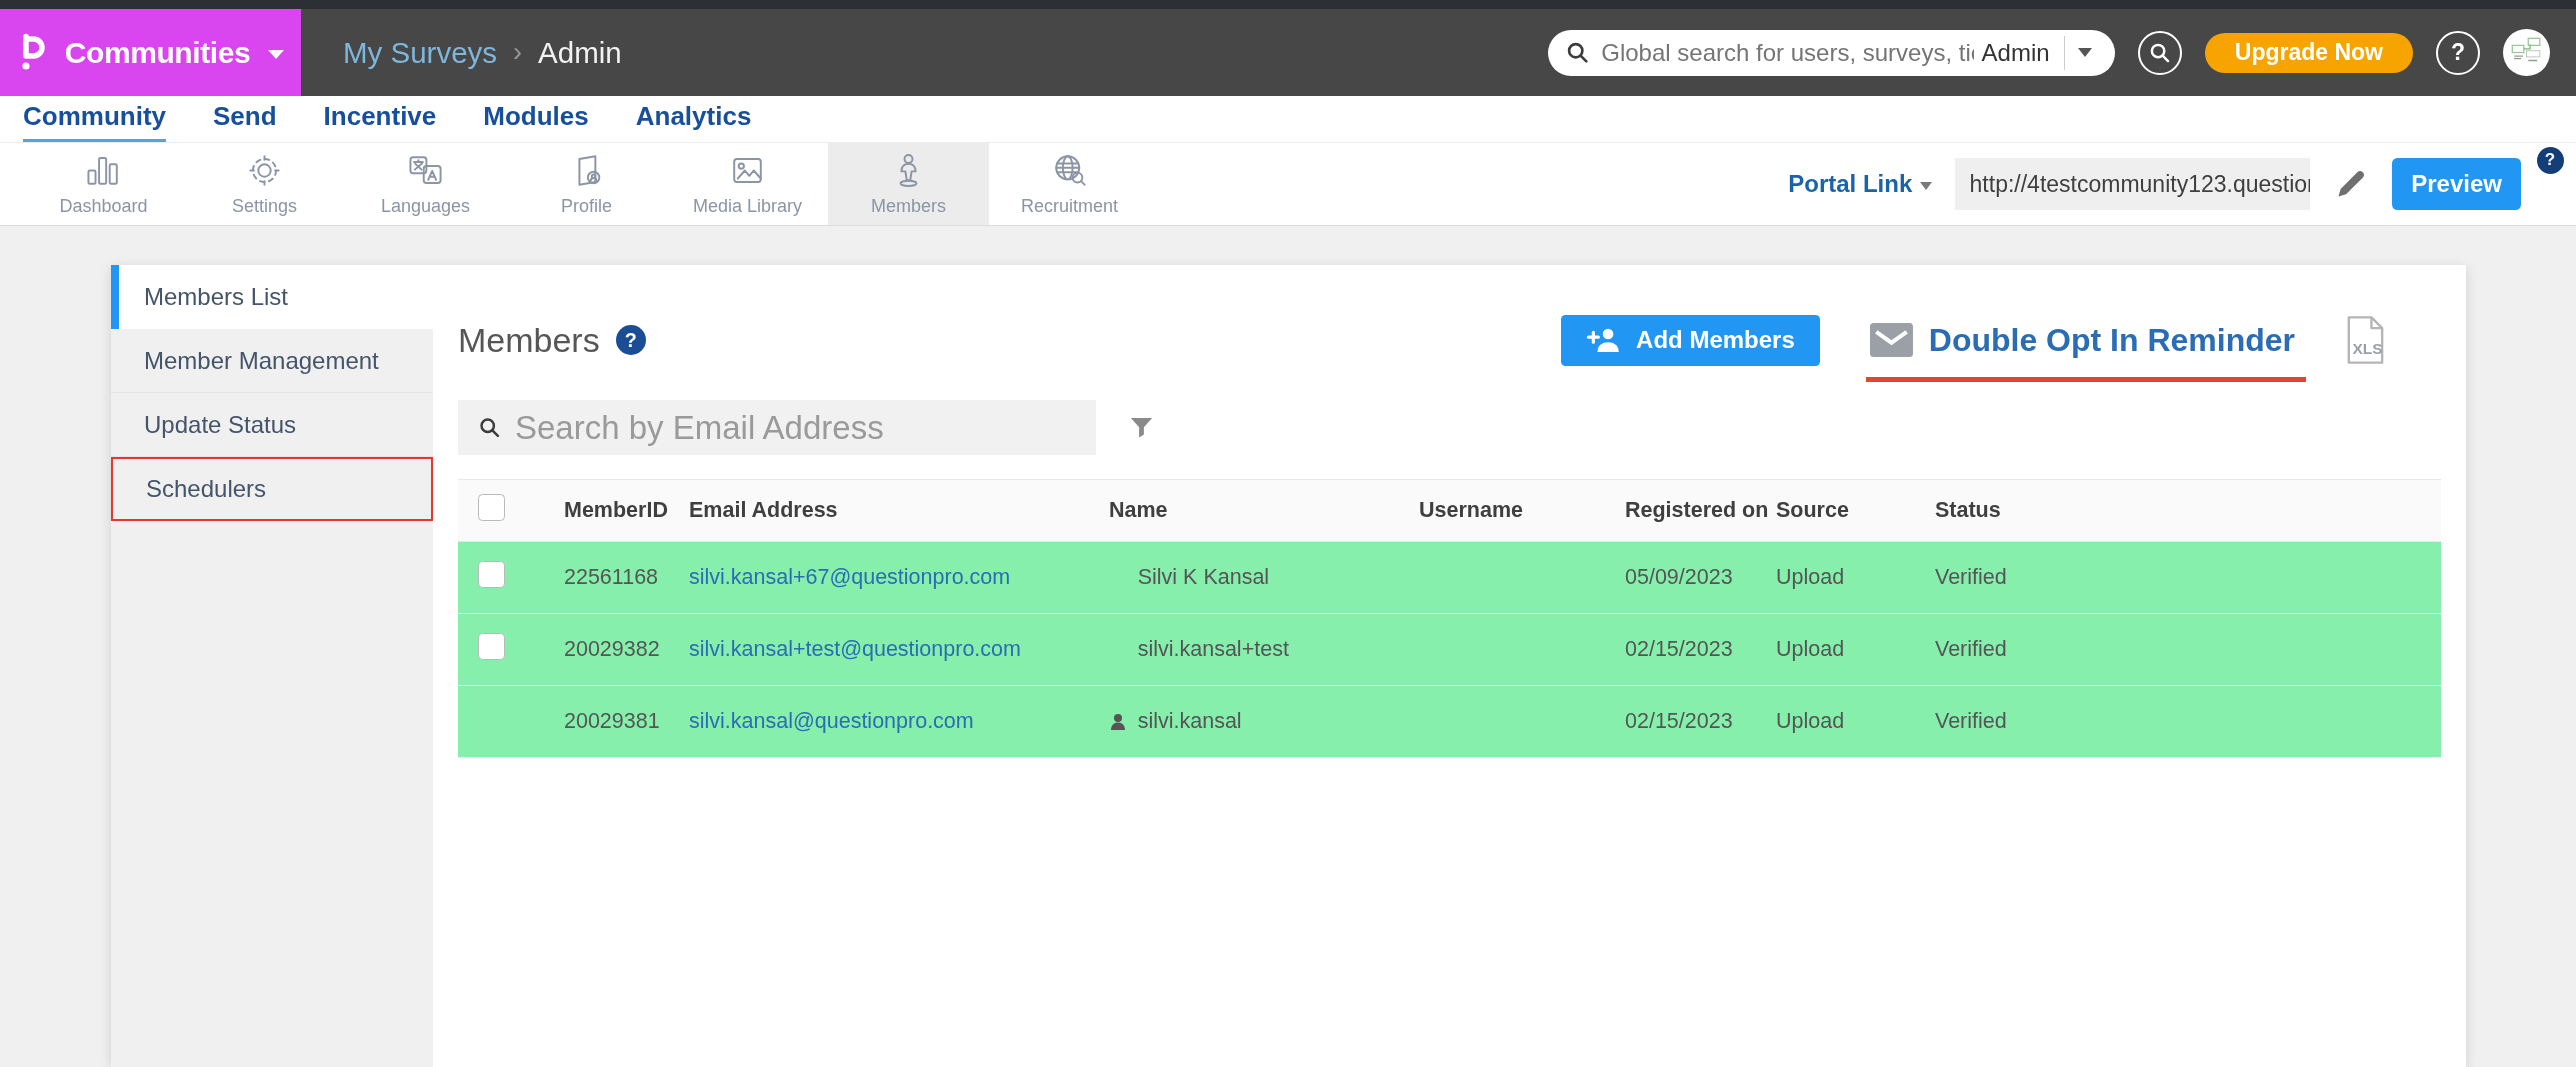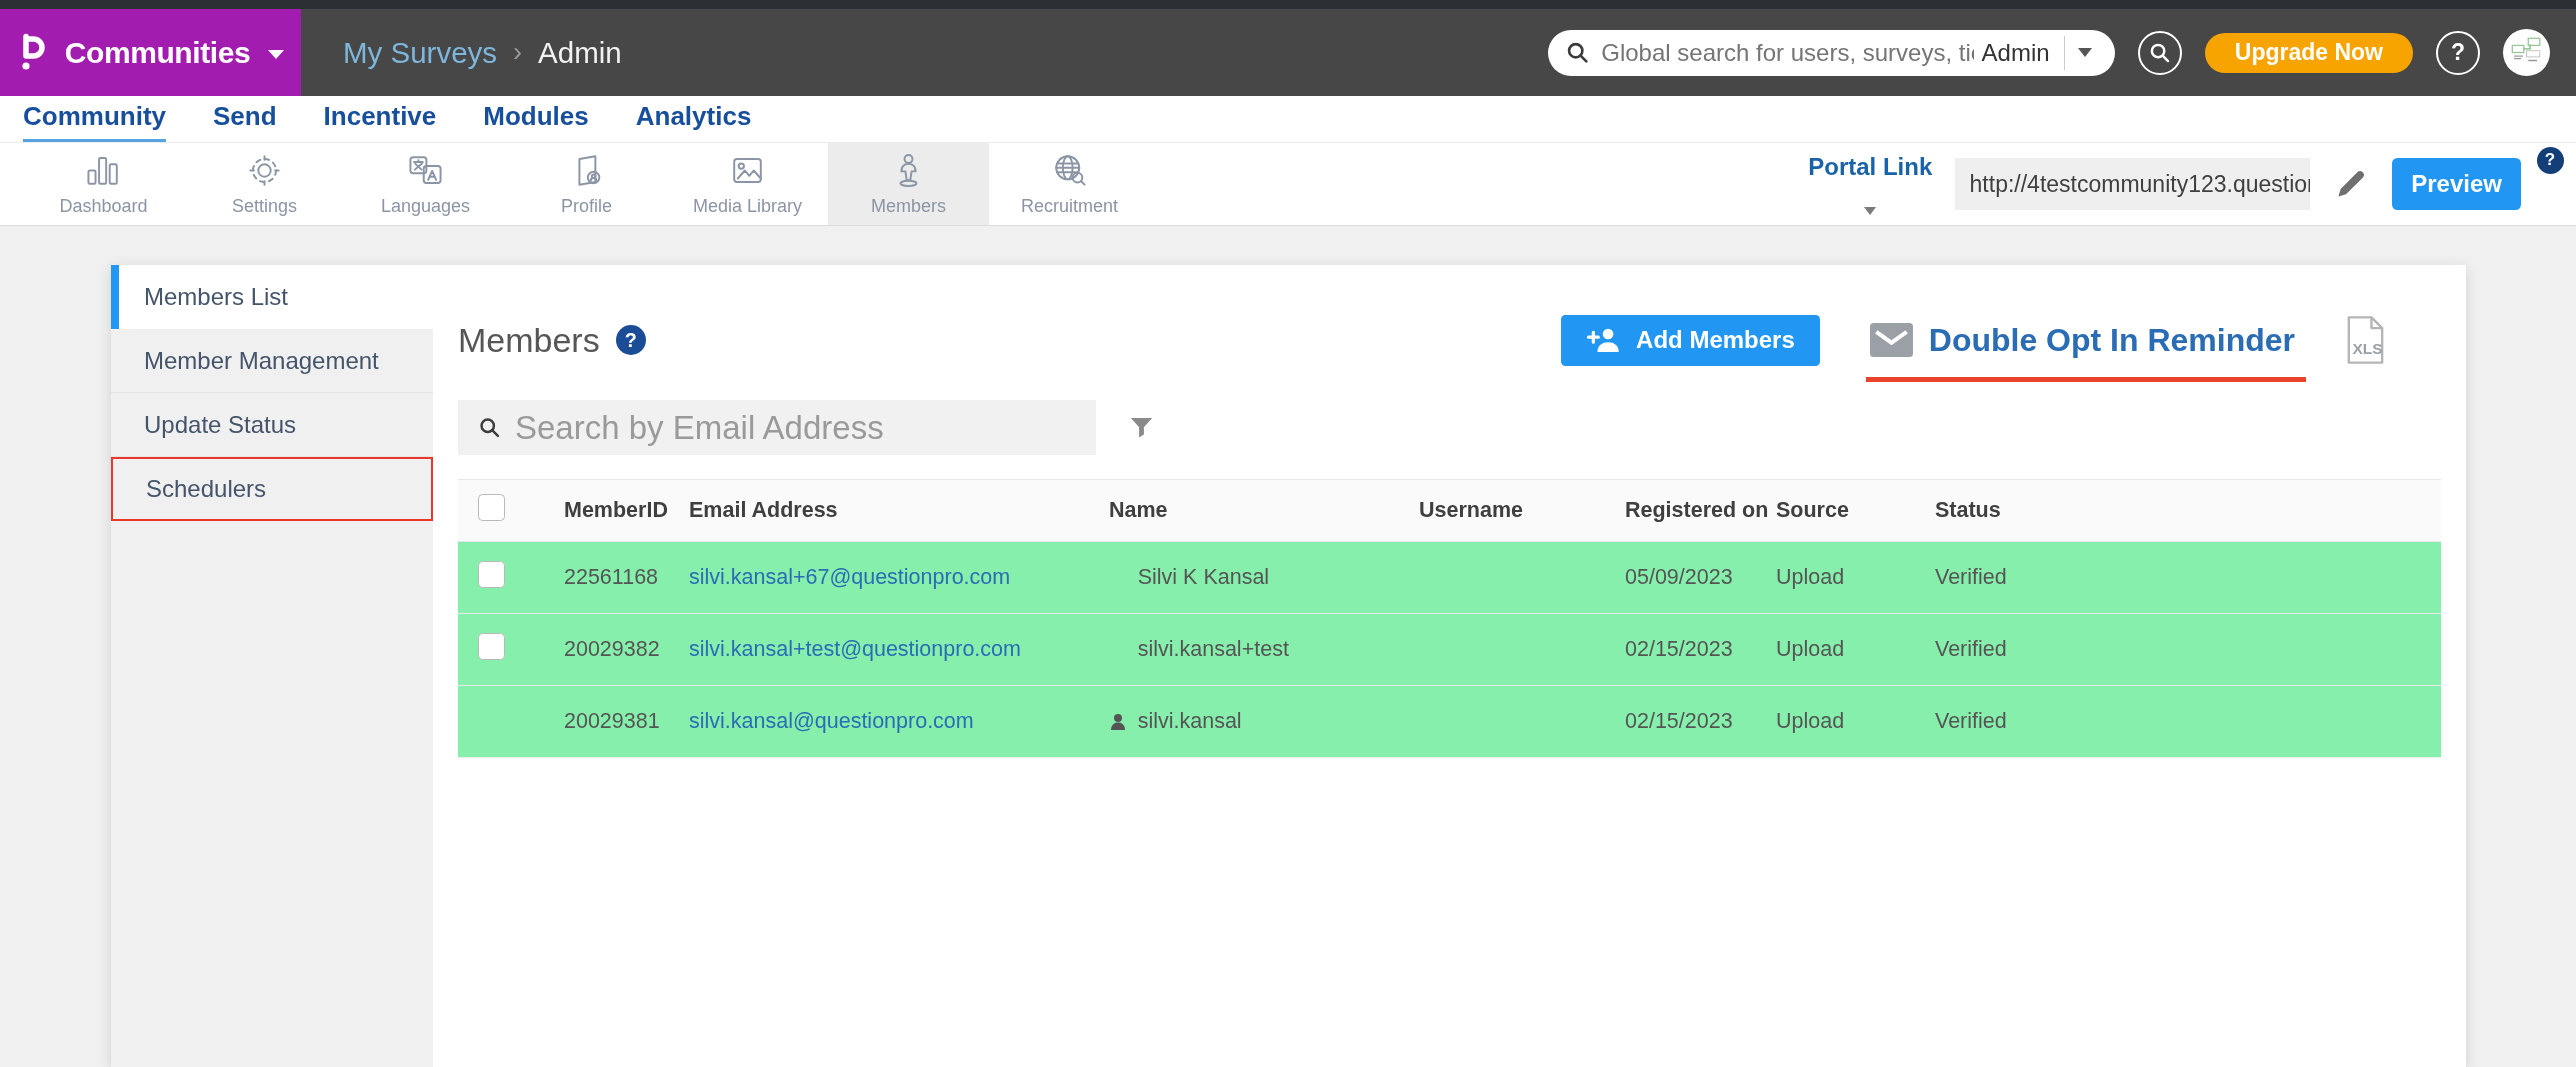--- a/index.html
+++ b/index.html
@@ -2,21 +2,21 @@
 <html style="font-size:14.3px"><head>
 <meta charset="utf-8">
 <style>
   * { margin:0; padding:0; box-sizing:border-box; }
   html,body { width:2576px; height:1068px; overflow:hidden; }
   body { font-family:"Liberation Sans","DejaVu Sans",sans-serif; background:#f0f0f0; position:relative; }
 
   
   .top-strip { position:absolute; left:0; top:0; width:2576px; height:9px; background:#2c2f33; }
   .appbar { position:absolute; left:0; top:9px; width:2576px; height:87px; background:#474747; }
-  .brand { position:absolute; left:0; top:0; width:301px; height:87px; background:#a21caf; display:flex; align-items:center; justify-content:center; gap:18px; cursor:pointer; }
+  .brand { position:absolute; left:0; top:0; width:301px; height:87px; background:#d946ef; display:flex; align-items:center; justify-content:center; gap:18px; cursor:pointer; }
   .brand-label { color:#fff; font-size:30px; font-weight:600; letter-spacing:-0.4px; }
   .caret-down { width:0; height:0; border-left:8px solid transparent; border-right:8px solid transparent; border-top:9.8px solid #fff; margin-top:3.6px; }
   .crumbs { position:absolute; left:343px; top:0; height:87px; display:flex; align-items:center; gap:16px; font-size:29.5px; }
   .crumb-parent { color:#7fb6dc; cursor:pointer; }
   .crumb-sep { color:#9a9a9a; font-size:27px; }
   .crumb-current { color:#f2f2f2; }
   .appbar-right { position:absolute; right:26px; top:0; height:87px; display:flex; align-items:center; gap:23px; }
   .gsearch { width:567px; height:46px; background:#fff; border-radius:23px; display:flex; align-items:center; padding:0 9px 0 18px; }
   .gsearch-placeholder { flex:1; border:0; outline:0; background:transparent; font-size:24px; color:#8f8f8f; margin-left:12.5px; font-family:inherit; min-width:0; }
   .gsearch-scope { color:#333; font-size:24px; margin:0 14.3px 0 7.2px; white-space:nowrap; }
@@ -33,21 +33,21 @@
   .navtab.active { border-bottom-color:#55a4e1; }
 
   
   .toolbar { position:absolute; left:0; top:143px; width:2576px; height:83px; background:#fff; border-bottom:0.9px solid #dcdcdc; }
   .toolbar-items { position:absolute; left:23px; top:0; height:82px; display:flex; }
   .tb-item { width:161px; height:82px; display:flex; flex-direction:column; align-items:center; justify-content:center; gap:5.4px; cursor:pointer; }
   .tb-item.active { background:#ececec; }
   .tb-item svg { stroke:#8b95a5; fill:none; stroke-width:2.2; stroke-linecap:round; stroke-linejoin:round; }
   .tb-label { font-size:18px; color:#8b95a5; white-space:nowrap; }
   .toolbar-right { position:absolute; right:55px; top:0; height:82px; display:flex; align-items:center; gap:23px; }
-  .portal-link { display:flex; align-items:center; gap:22px; color:#1a63a8; font-size:24px; font-weight:bold; cursor:pointer;flex-direction:column; }
+  .portal-link { display:flex; align-items:center; gap:8px; color:#1a63a8; font-size:24px; font-weight:bold; cursor:pointer; }
   .portal-caret { width:0; height:0; border-left:6.3px solid transparent; border-right:6.3px solid transparent; border-top:8px solid #7a7a7a; margin-top:3.6px; }
   .portal-url { width:355px; height:52px; background:#efefef; border:0; font-size:23px; color:#3f3f3f; padding:0 14.3px; line-height:52px; white-space:nowrap; overflow:hidden; font-family:inherit; }
   .preview-btn { height:52px; padding:0 19px; background:#2196f3; color:#fff; border:0; border-radius:5.4px; font-size:24px; font-weight:bold; cursor:pointer; font-family:inherit; }
   .preview-help { position:absolute; right:12.5px; top:3.6px; width:27px; height:27px; border-radius:50%; background:#143e77; color:#fff; font-size:17px; font-weight:bold; display:flex; align-items:center; justify-content:center; cursor:pointer; }
 
   
   .page { position:absolute; left:0; top:226px; width:2576px; height:842px; background:#f0f0f0; }
   .panel { position:absolute; left:111px; top:39px; width:2355px; bottom:0; background:#fff; box-shadow:0 2.7px 12.5px rgba(0,0,0,0.13); }
 
   

